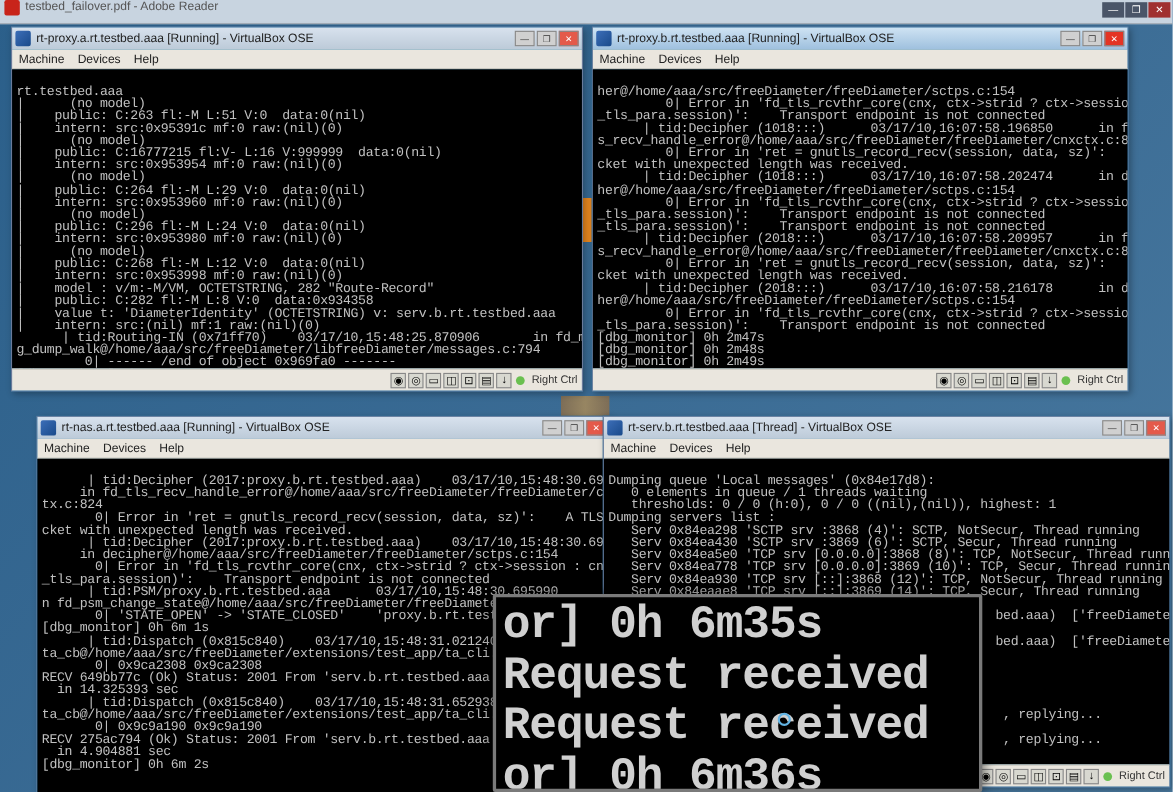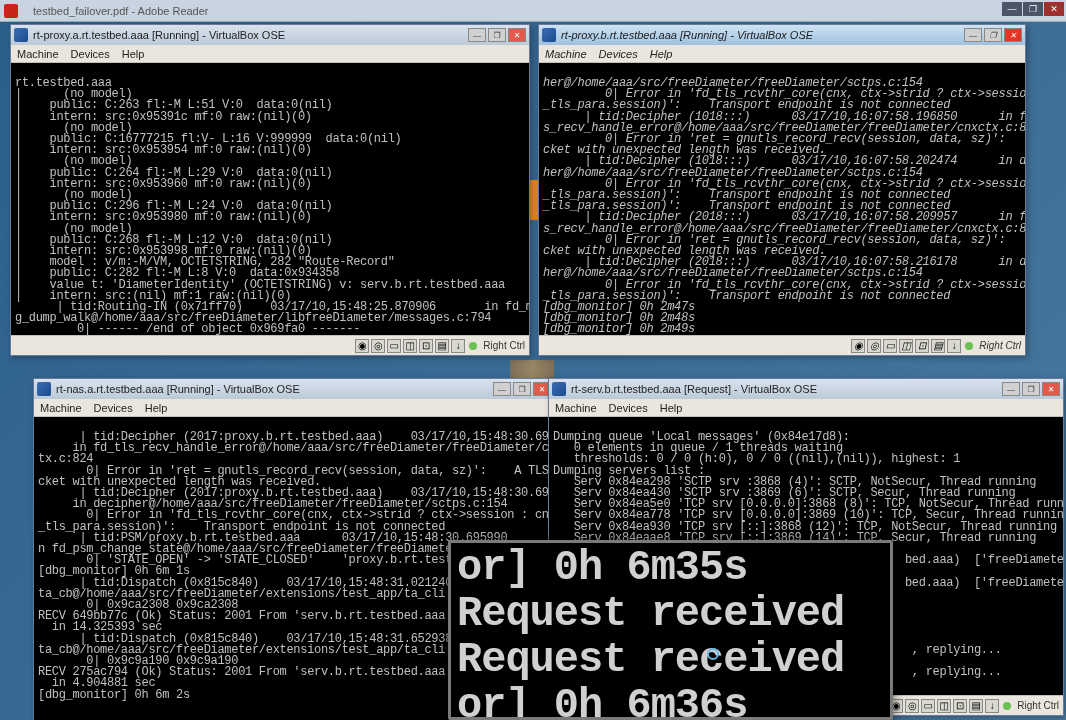--- a/index.html
+++ b/index.html
@@ -17,26 +17,24 @@
   position: absolute;
   top: 0;
   left: 0;
   width: 1066px;
   height: 22px;
   background: #c8d4e0;
   border-bottom: 1px solid #a0aab5;
 }
 .adobe-title {
   display: flex;
-  align-items: center;
   height: 100%;
   padding-left: 4px;
   font-size: 11px;
   color: #555;
-  gap: 10px;
 }
 .adobe-icon {
   width: 14px;
   height: 14px;
   background: #c8241a;
   border-radius: 2px;
   margin-right: 5px;
 }
 .adobe-winbtns {
   position: absolute;
@@ -151,21 +149,21 @@
 }
 .vbox-statusbar .rctrl {
   margin-left: 6px;
   color: #333;
 }
 
 
 #win-tl { top: 24px; left: 10px; width: 520px; }
 #win-tl .vbox-terminal { height: 272px; }
 
-#win-tr { top: 24px; left: 538px; width: 488px; font-style: italic; }
+#win-tr { top: 24px; left: 538px; width: 488px; }
 #win-tr .vbox-terminal { height: 272px; }
 #win-tr .vbox-titlebar { background: linear-gradient(to bottom, #cfe3f3 0%, #9ec0de 100%); }
 #win-tr .vbox-winbtns .close { background: #e43424; }
 
 #win-bl { top: 378px; left: 2px; width: 522px; margin-left: 31px; }
 #win-bl .vbox-terminal { height: 314px; }
 
 #win-br { top: 378px; left: 548px; width: 516px; }
 #win-br .vbox-terminal { height: 278px; }
 
@@ -391,21 +389,21 @@
     <div class="status-icon">▤</div>
     <div class="status-icon">↓</div>
     <div class="led"></div>
     <span class="rctrl">Right Ctrl</span>
   </div>
 </div>
 
 <div id="win-br" class="vbox-window">
   <div class="vbox-titlebar">
     <div class="vbox-icon"></div>
-    <span class="title-text">rt-serv.b.rt.testbed.aaa [Request] - VirtualBox OSE</span>
+    <span class="title-text">rt-serv.b.rt.testbed.aaa [Thread] - VirtualBox OSE</span>
     <div class="vbox-winbtns">
       <span>—</span>
       <span>❐</span>
       <span class="close">✕</span>
     </div>
   </div>
   <div class="vbox-menubar">
     <span>Machine</span>
     <span>Devices</span>
     <span>Help</span>

